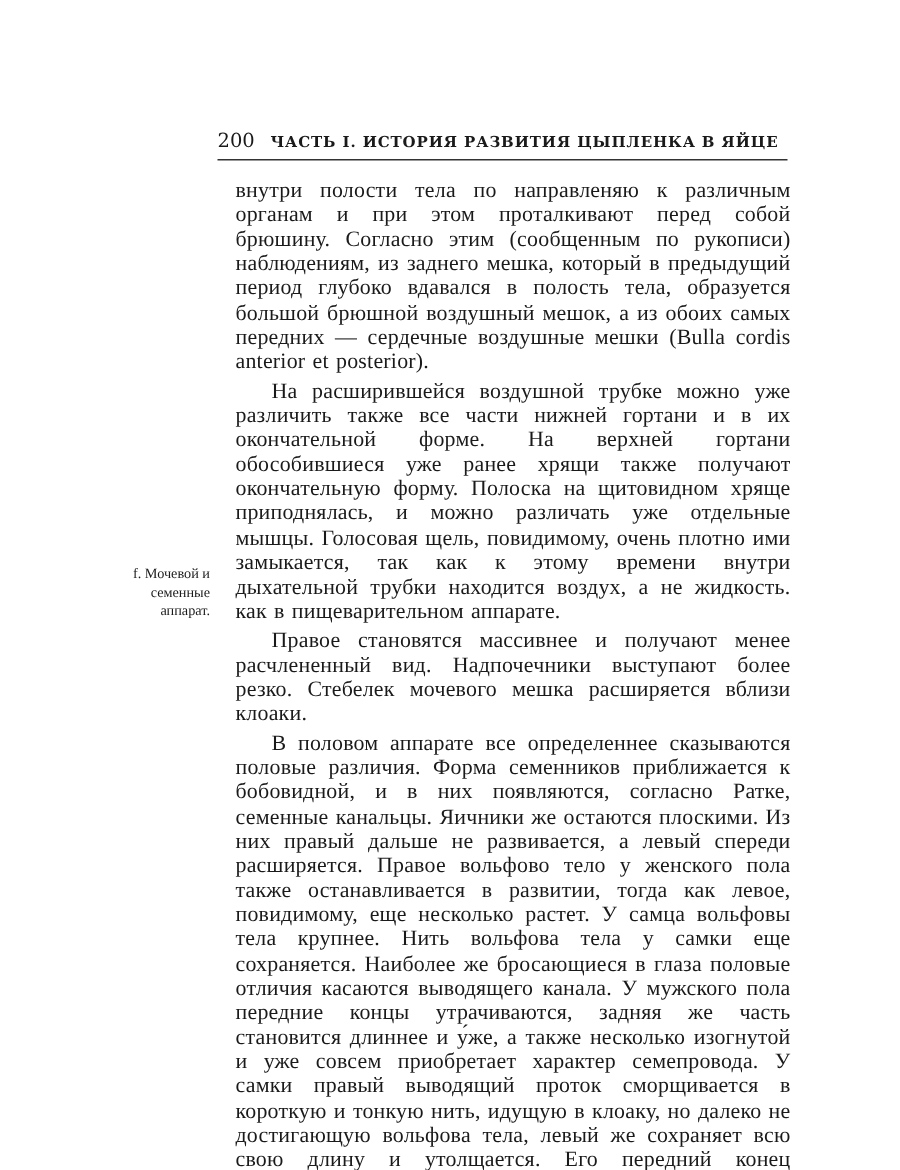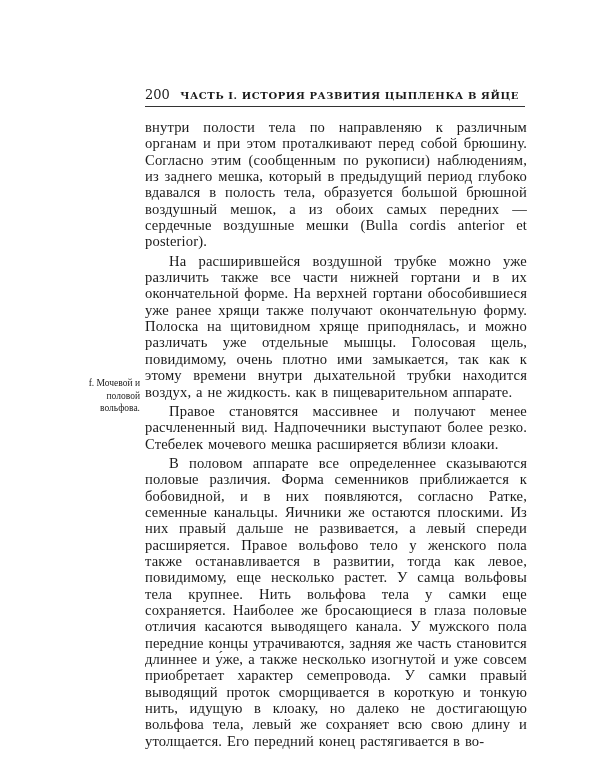--- a/index.html
+++ b/index.html
@@ -21,21 +21,21 @@
     .head-rule {
       position: absolute; left: 145px; top: 106px; width: 380px; height: 0;
       border-top: 1.5px solid #333;
     }
     .body-text {
       position: absolute; left: 145px; top: 119px; width: 382px;
       font-family: "Liberation Serif", "DejaVu Serif", serif;
       font-size: 14.6px; line-height: 16.35px; text-align: justify;
       letter-spacing: 0.15px; word-spacing: 1px;
     }
-    .body-text p { margin: 0 0 3px 0; text-indent: 24px; hyphens: manual; }
+    .body-text p { margin: 0 0 3px 12px; text-indent: 24px; hyphens: manual; }
     .body-text p.cont { text-indent: 0; }
     .margin-note {
       position: absolute; left: 60px; top: 377px; width: 80px;
       font-family: "Liberation Serif", "DejaVu Serif", serif;
       font-size: 9.5px; line-height: 12.5px; text-align: right;
     }
     .margin-note .mn-line { display: block; }
   </style>
 </head>
 <body>
@@ -43,22 +43,22 @@
 <div class="page">
 
   <div class="running-head">
     <span class="page-number">200</span>
     <span class="head-title">ЧАСТЬ I. ИСТОРИЯ РАЗВИТИЯ ЦЫПЛЕНКА В ЯЙЦЕ</span>
   </div>
   <div class="head-rule"></div>
 
   <div class="margin-note">
     <span class="mn-line">f. Мочевой и</span>
-    <span class="mn-line">половой</span>
-    <span class="mn-line">вольфова.</span>
+    <span class="mn-line">семенные</span>
+    <span class="mn-line">аппарат.</span>
   </div>
 
   <div class="body-text">
     <p class="cont">внутри полости тела по направленяю к различным органам и при этом проталкивают перед собой брюшину. Согласно этим (сообщенным по рукописи) наблюдениям, из заднего мешка, который в предыдущий период глубоко вдавался в полость тела, образуется большой брюшной воздушный мешок, а из обоих самых передних — сердечные воздушные мешки (Bulla cordis anterior et posterior).</p>
     <p>На расширившейся воздушной трубке можно уже различить также все части нижней гортани и в их окончательной форме. На верхней гортани обособившиеся уже ранее хрящи также получают окончательную форму. Полоска на щитовидном хряще приподнялась, и можно различать уже отдельные мышцы. Голосовая щель, повидимому, очень плотно ими замыкается, так как к этому времени внутри дыхательной трубки находится воздух, а не жидкость. как в пищеварительном аппарате.</p>
     <p>Правое становятся массивнее и получают менее расчлененный вид. Надпочечники выступают более резко. Стебелек мочевого мешка расширяется вблизи клоаки.</p>
     <p>В половом аппарате все определеннее сказываются половые различия. Форма семенников приближается к бобовидной, и в них появляются, согласно Ратке, семенные канальцы. Яичники же остаются плоскими. Из них правый дальше не развивается, а левый спереди расширяется. Правое вольфово тело у женского пола также останавливается в развитии, тогда как левое, повидимому, еще несколько растет. У самца вольфовы тела крупнее. Нить вольфова тела у самки еще сохраняется. Наиболее же бросающиеся в глаза половые отличия касаются выводящего канала. У мужского пола передние концы утрачиваются, задняя же часть становится длиннее и у́же, а также несколько изогнутой и уже совсем приобретает характер семепровода. У самки правый выводящий проток сморщивается в короткую и тонкую нить, идущую в клоаку, но далеко не достигающую вольфова тела, левый же сохраняет всю свою длину и утолщается. Его передний конец растягивается в во-</p>
   </div>
 
 </div>

